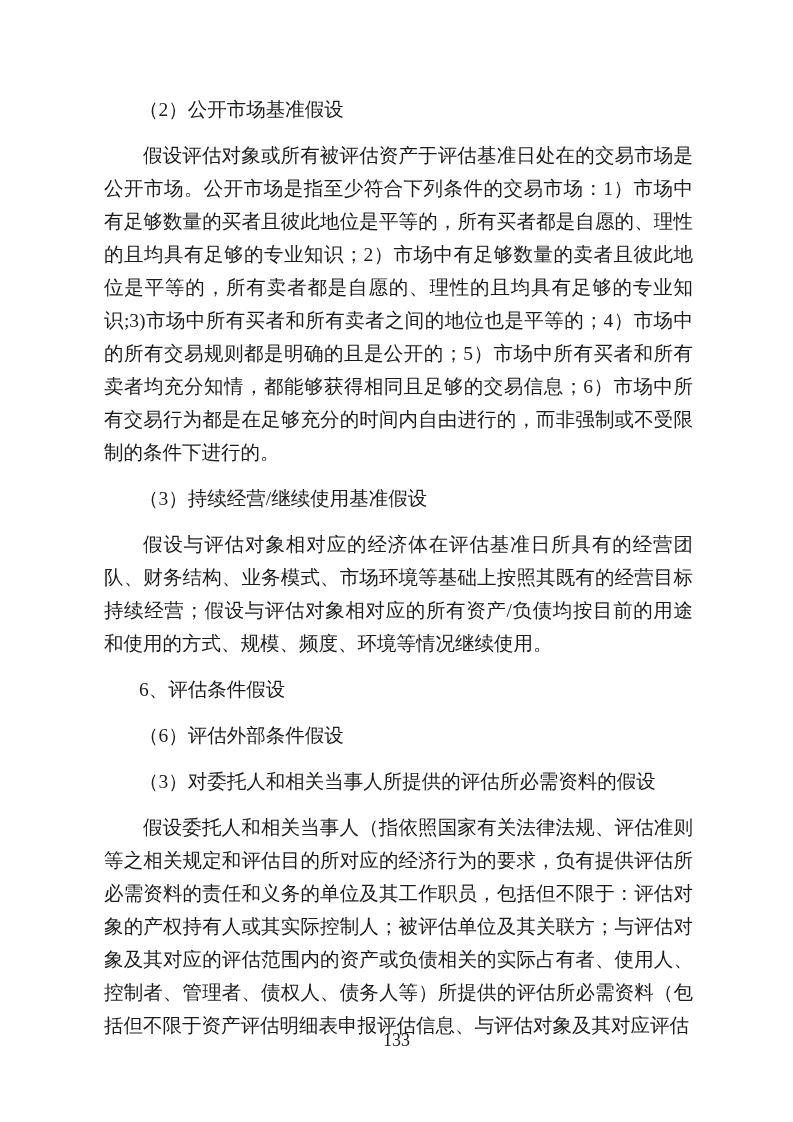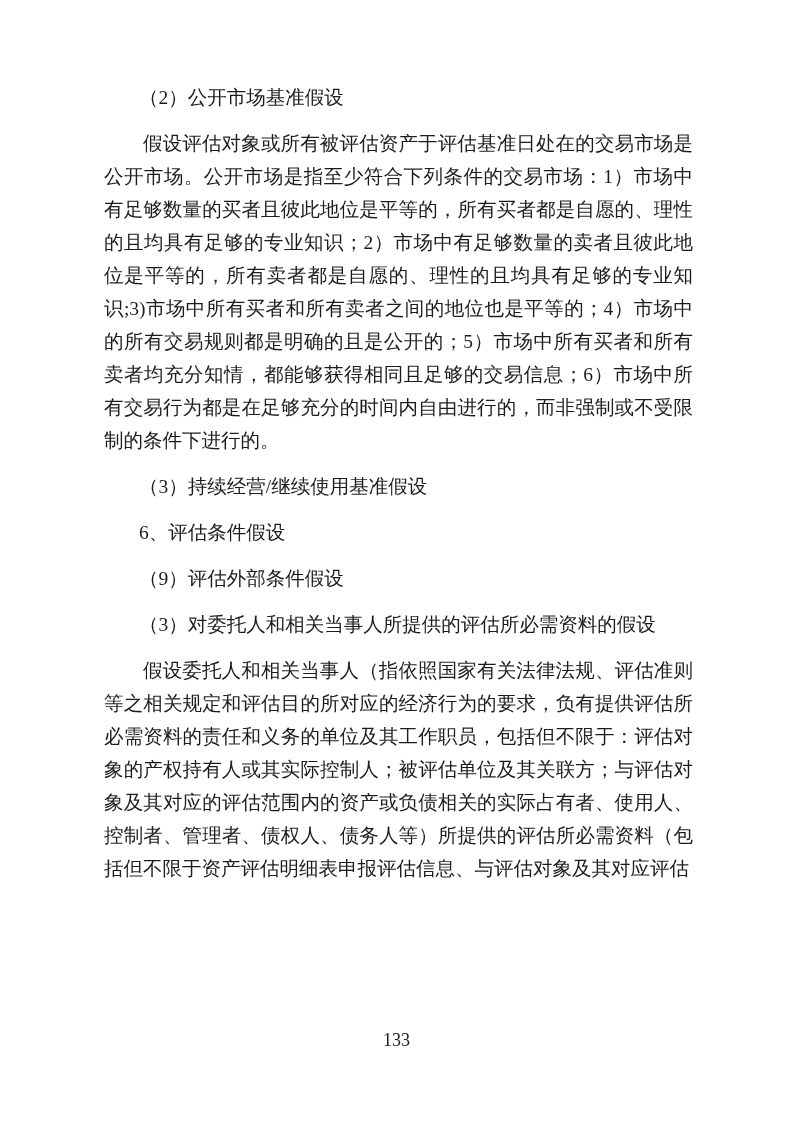--- a/index.html
+++ b/index.html
@@ -20,21 +20,21 @@
   .content {
     padding: 80px 100px 0 100px;
   }
   .content p {
     margin: 0;
     font-size: 19.5px;
     line-height: 33px;
     text-indent: 2em;
   }
   .content p.heading {
-    margin: 1px 0 13px 0;
+    margin: 13px 0 13px 0;
     text-align: left;
   }
   .content p.para {
     margin: 0 0 13px 4px;
     text-align: justify;
     text-justify: inter-ideograph;
   }
   .footer-pagenum {
     position: absolute;
     top: 1030px;
@@ -47,20 +47,21 @@
   }
 </style>
 </head>
 <body>
 
 <div class="page">
   <div class="content">
     <p class="heading">（2）公开市场基准假设</p>
     <p class="para">假设评估对象或所有被评估资产于评估基准日处在的交易市场是公开市场。公开市场是指至少符合下列条件的交易市场：1）市场中有足够数量的买者且彼此地位是平等的，所有买者都是自愿的、理性的且均具有足够的专业知识；2）市场中有足够数量的卖者且彼此地位是平等的，所有卖者都是自愿的、理性的且均具有足够的专业知识;3)市场中所有买者和所有卖者之间的地位也是平等的；4）市场中的所有交易规则都是明确的且是公开的；5）市场中所有买者和所有卖者均充分知情，都能够获得相同且足够的交易信息；6）市场中所有交易行为都是在足够充分的时间内自由进行的，而非强制或不受限制的条件下进行的。</p>
     <p class="heading">（3）持续经营/继续使用基准假设</p>
+    <p class="para">假设与评估对象相对应的经济体在评估基准日所具有的经营团队、财务结构、业务模式、市场环境等基础上按照其既有的经营目标持续经营；假设与评估对象相对应的所有资产/负债均按目前的用途和使用的方式、规模、频度、环境等情况继续使用。</p>
     <p class="heading">6、评估条件假设</p>
-    <p class="heading">（9）评估外部条件假设</p>
+    <p class="heading">（6）评估外部条件假设</p>
     <p class="heading">（3）对委托人和相关当事人所提供的评估所必需资料的假设</p>
     <p class="para">假设委托人和相关当事人（指依照国家有关法律法规、评估准则等之相关规定和评估目的所对应的经济行为的要求，负有提供评估所必需资料的责任和义务的单位及其工作职员，包括但不限于：评估对象的产权持有人或其实际控制人；被评估单位及其关联方；与评估对象及其对应的评估范围内的资产或负债相关的实际占有者、使用人、控制者、管理者、债权人、债务人等）所提供的评估所必需资料（包括但不限于资产评估明细表申报评估信息、与评估对象及其对应评估</p>
   </div>
 
   <div class="footer-pagenum">133</div>
 </div>
 
 </body></html>

